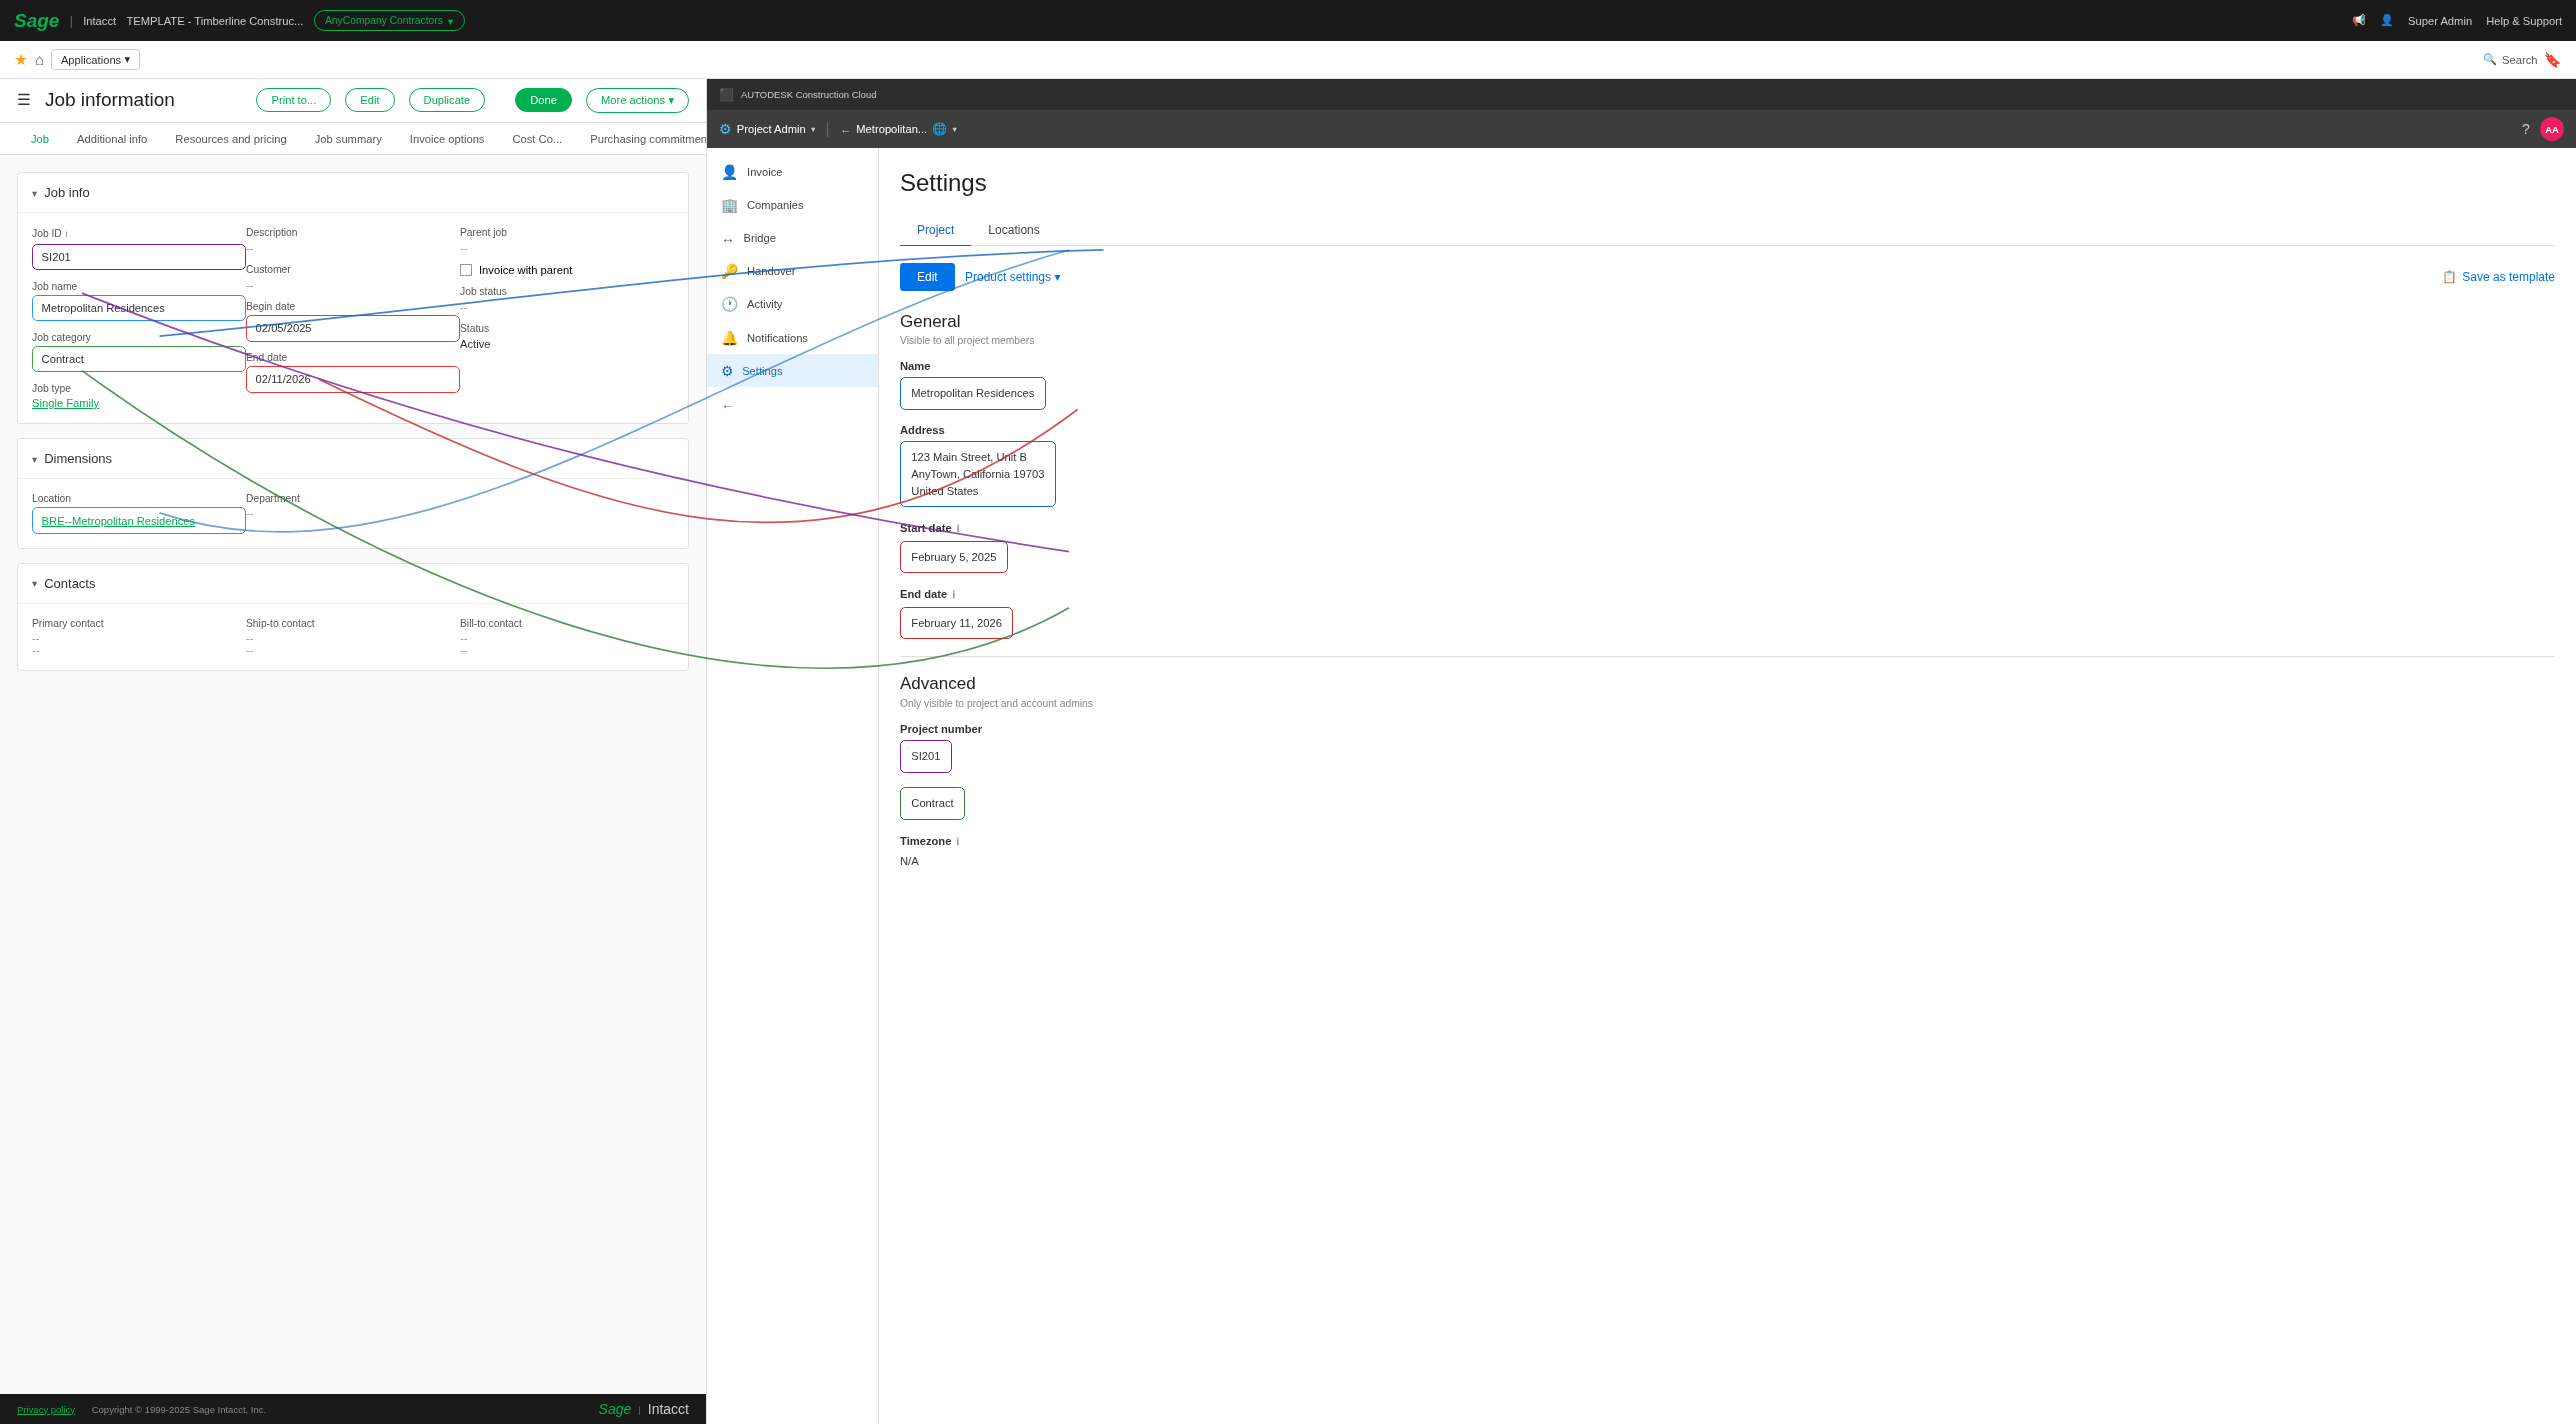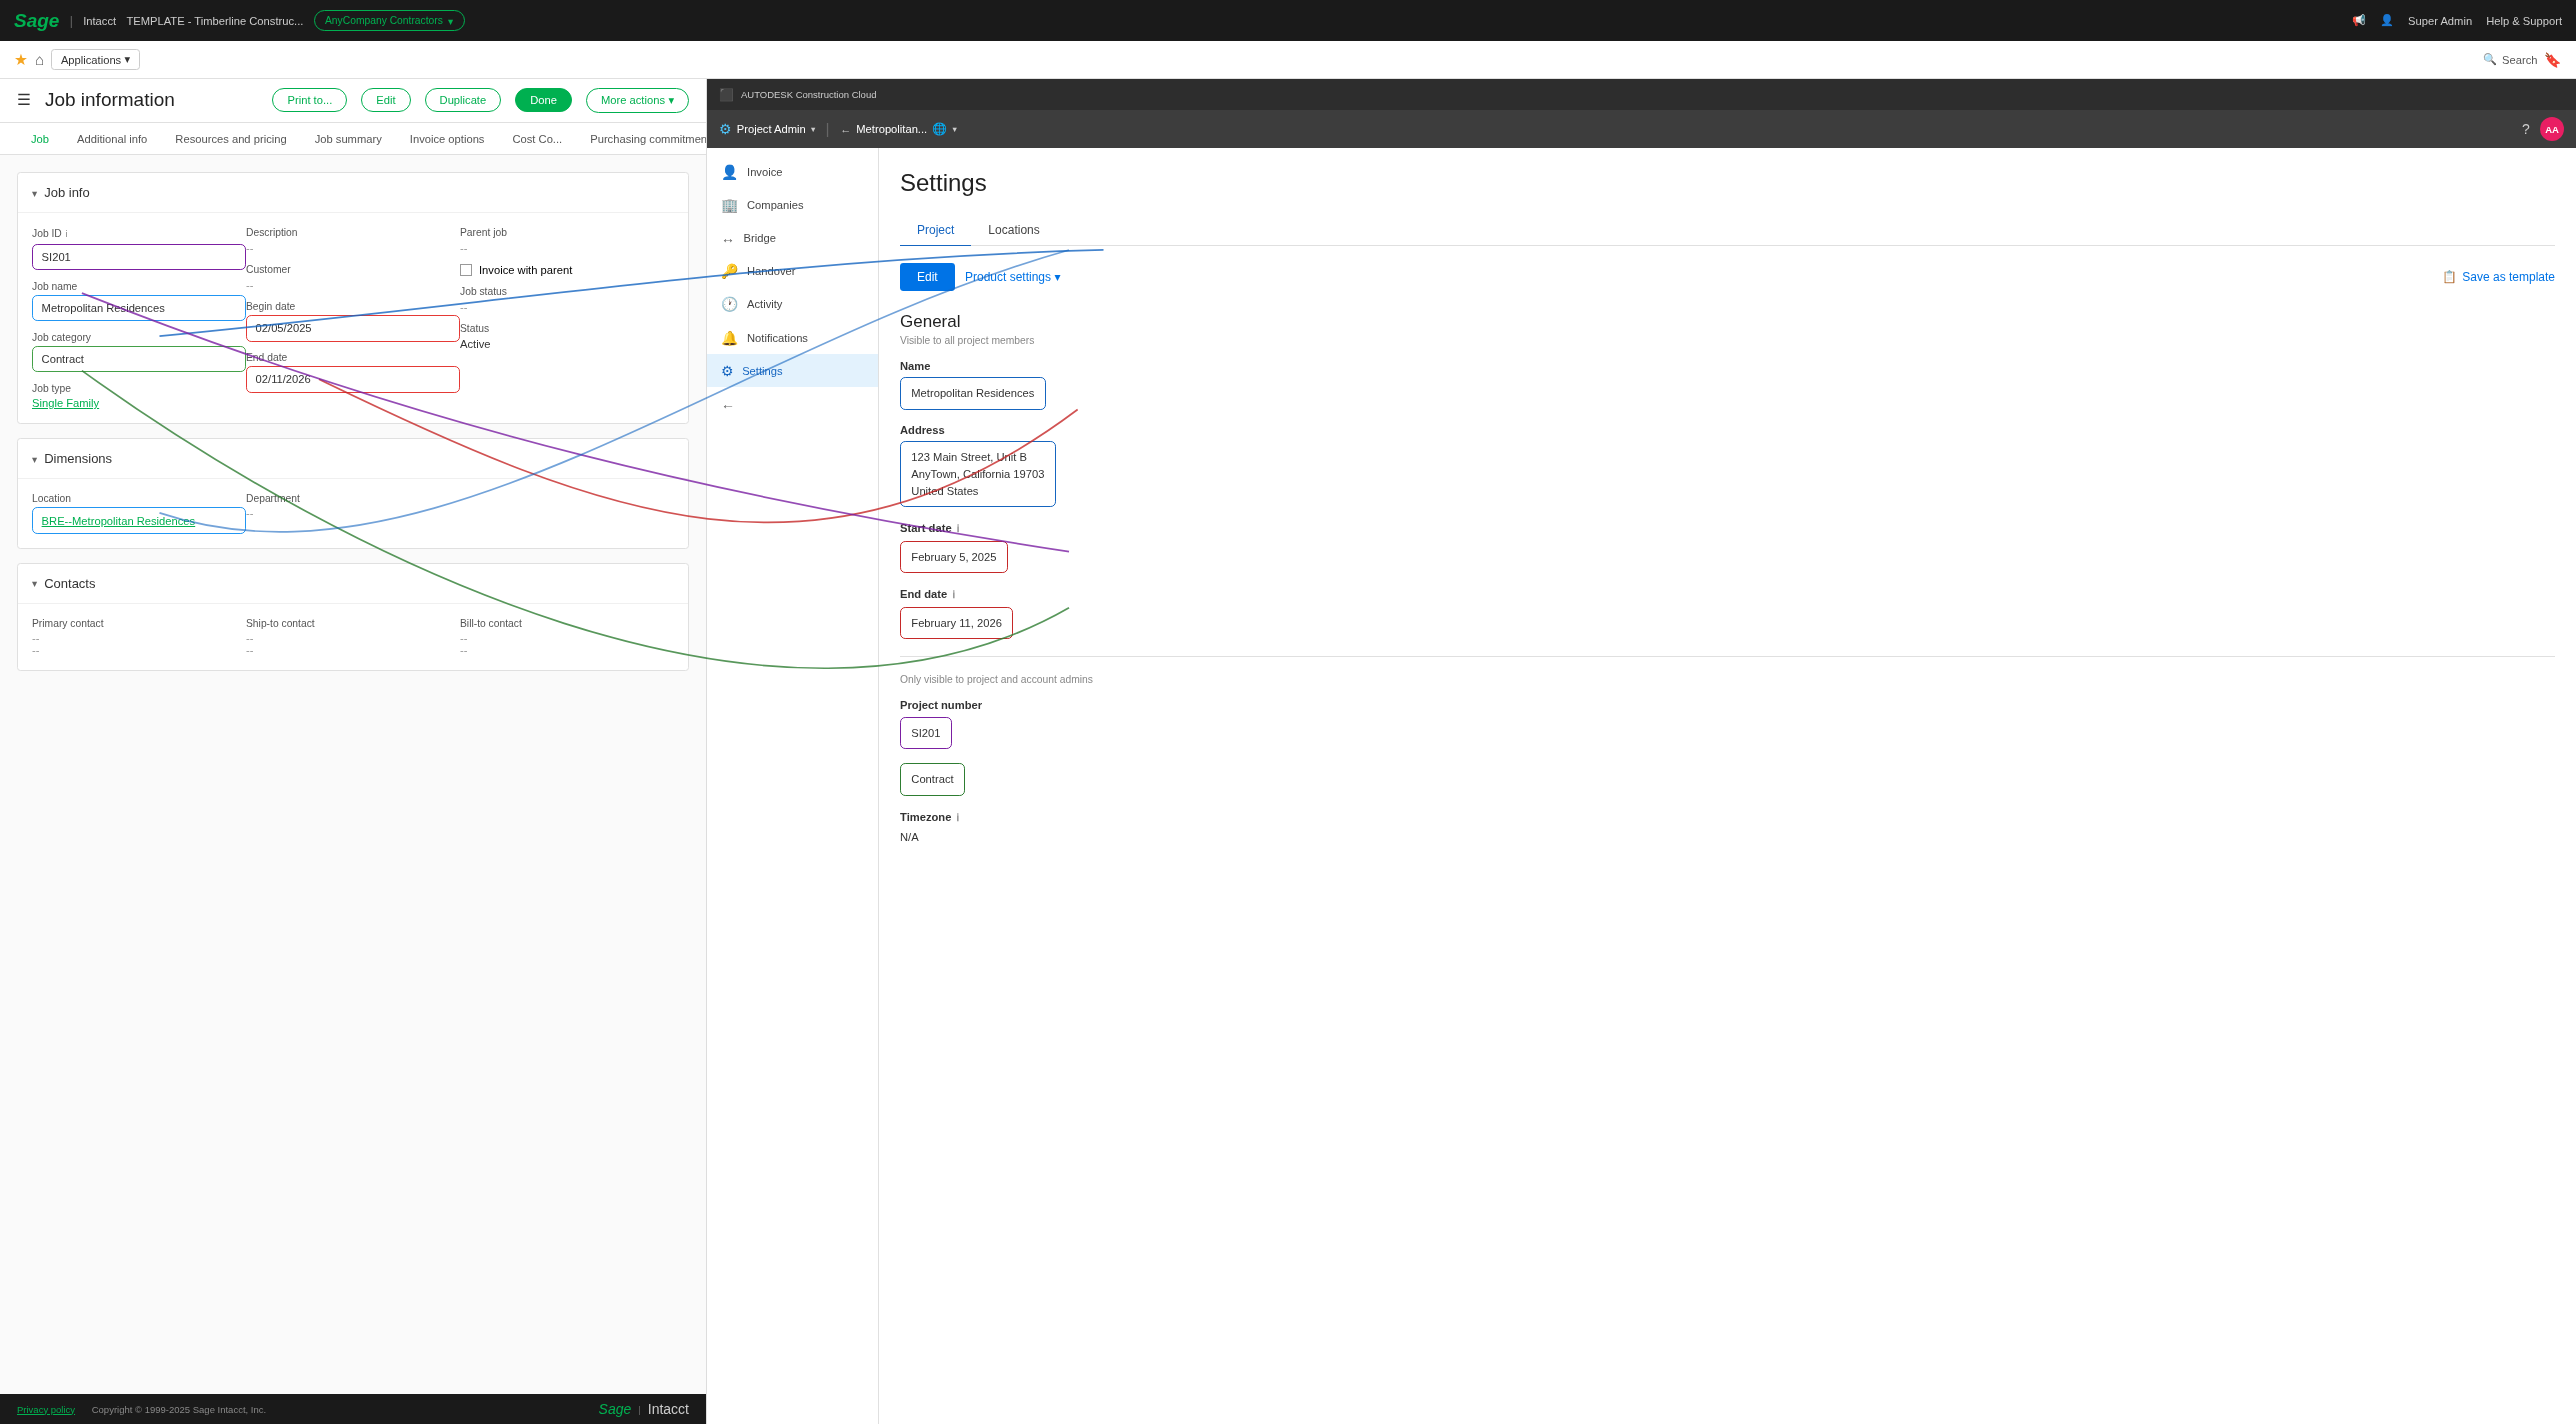--- a/index.html
+++ b/index.html
@@ -24,21 +24,21 @@
     .main-split { display: flex; flex: 1; overflow: hidden; }
 
     
     .left-panel { flex: 0 0 707px; background: white; display: flex; flex-direction: column; overflow: hidden; border-right: 0.9px solid #ddd; }
 
     
     .job-header { background: white; border-bottom: 0.9px solid #e0e0e0; padding: 8.6px 17px; display: flex; align-items: center; gap: 14px; }
     .hamburger { font-size: 15.5px; color: #333; cursor: pointer; }
     .job-header-title { font-size: 19px; font-weight: 500; color: #222; flex: 1; }
     .btn { border: 0.9px solid #00b050; background: white; color: #00b050; border-radius: 17px; padding: 5.2px 14px; font-size: 11.2px; cursor: pointer; }
-    .btn-done { background: #00b050; color: white; border-color: #00b050; }
+    .btn-done { background: #00b050; color: white; border-color: #00b050; margin-left: 16px; }
     .btn-more { display: flex; align-items: center; gap: 3.4px; }
 
     
     .tabs { display: flex; align-items: flex-start; padding: 0 17px; border-bottom: 1.7px solid #e0e0e0; background: white; overflow-x: auto; }
     .tab { padding: 10.3px 14px; font-size: 11.2px; color: #555; cursor: pointer; white-space: nowrap; border-bottom: 1.7px solid transparent; margin-bottom: -1.7px; }
     .tab.active { color: #00b050; border-bottom-color: #00b050; font-weight: 500; }
 
     
     .job-content { flex: 1; overflow-y: auto; padding: 17px; background: #fafafa; }
 
@@ -462,20 +462,21 @@
             </div>
             <div class="ad-box-red">
               <span class="ad-field-value">February 11, 2026</span>
             </div>
           </div>
         </div>
 
         <hr class="ad-divider">
 
         <div>
+          <div class="ad-section-title">Advanced</div>
           <div class="ad-section-sub">Only visible to project and account admins</div>
 
           <div class="ad-field">
             <div class="ad-field-label">Project number</div>
             <div style="border:1.7px solid #7b1fa2;border-radius:5.2px;padding:7px 10.3px;display:inline-block;">
               <span class="ad-field-value">SI201</span>
             </div>
           </div>
 
           <div class="ad-field">

